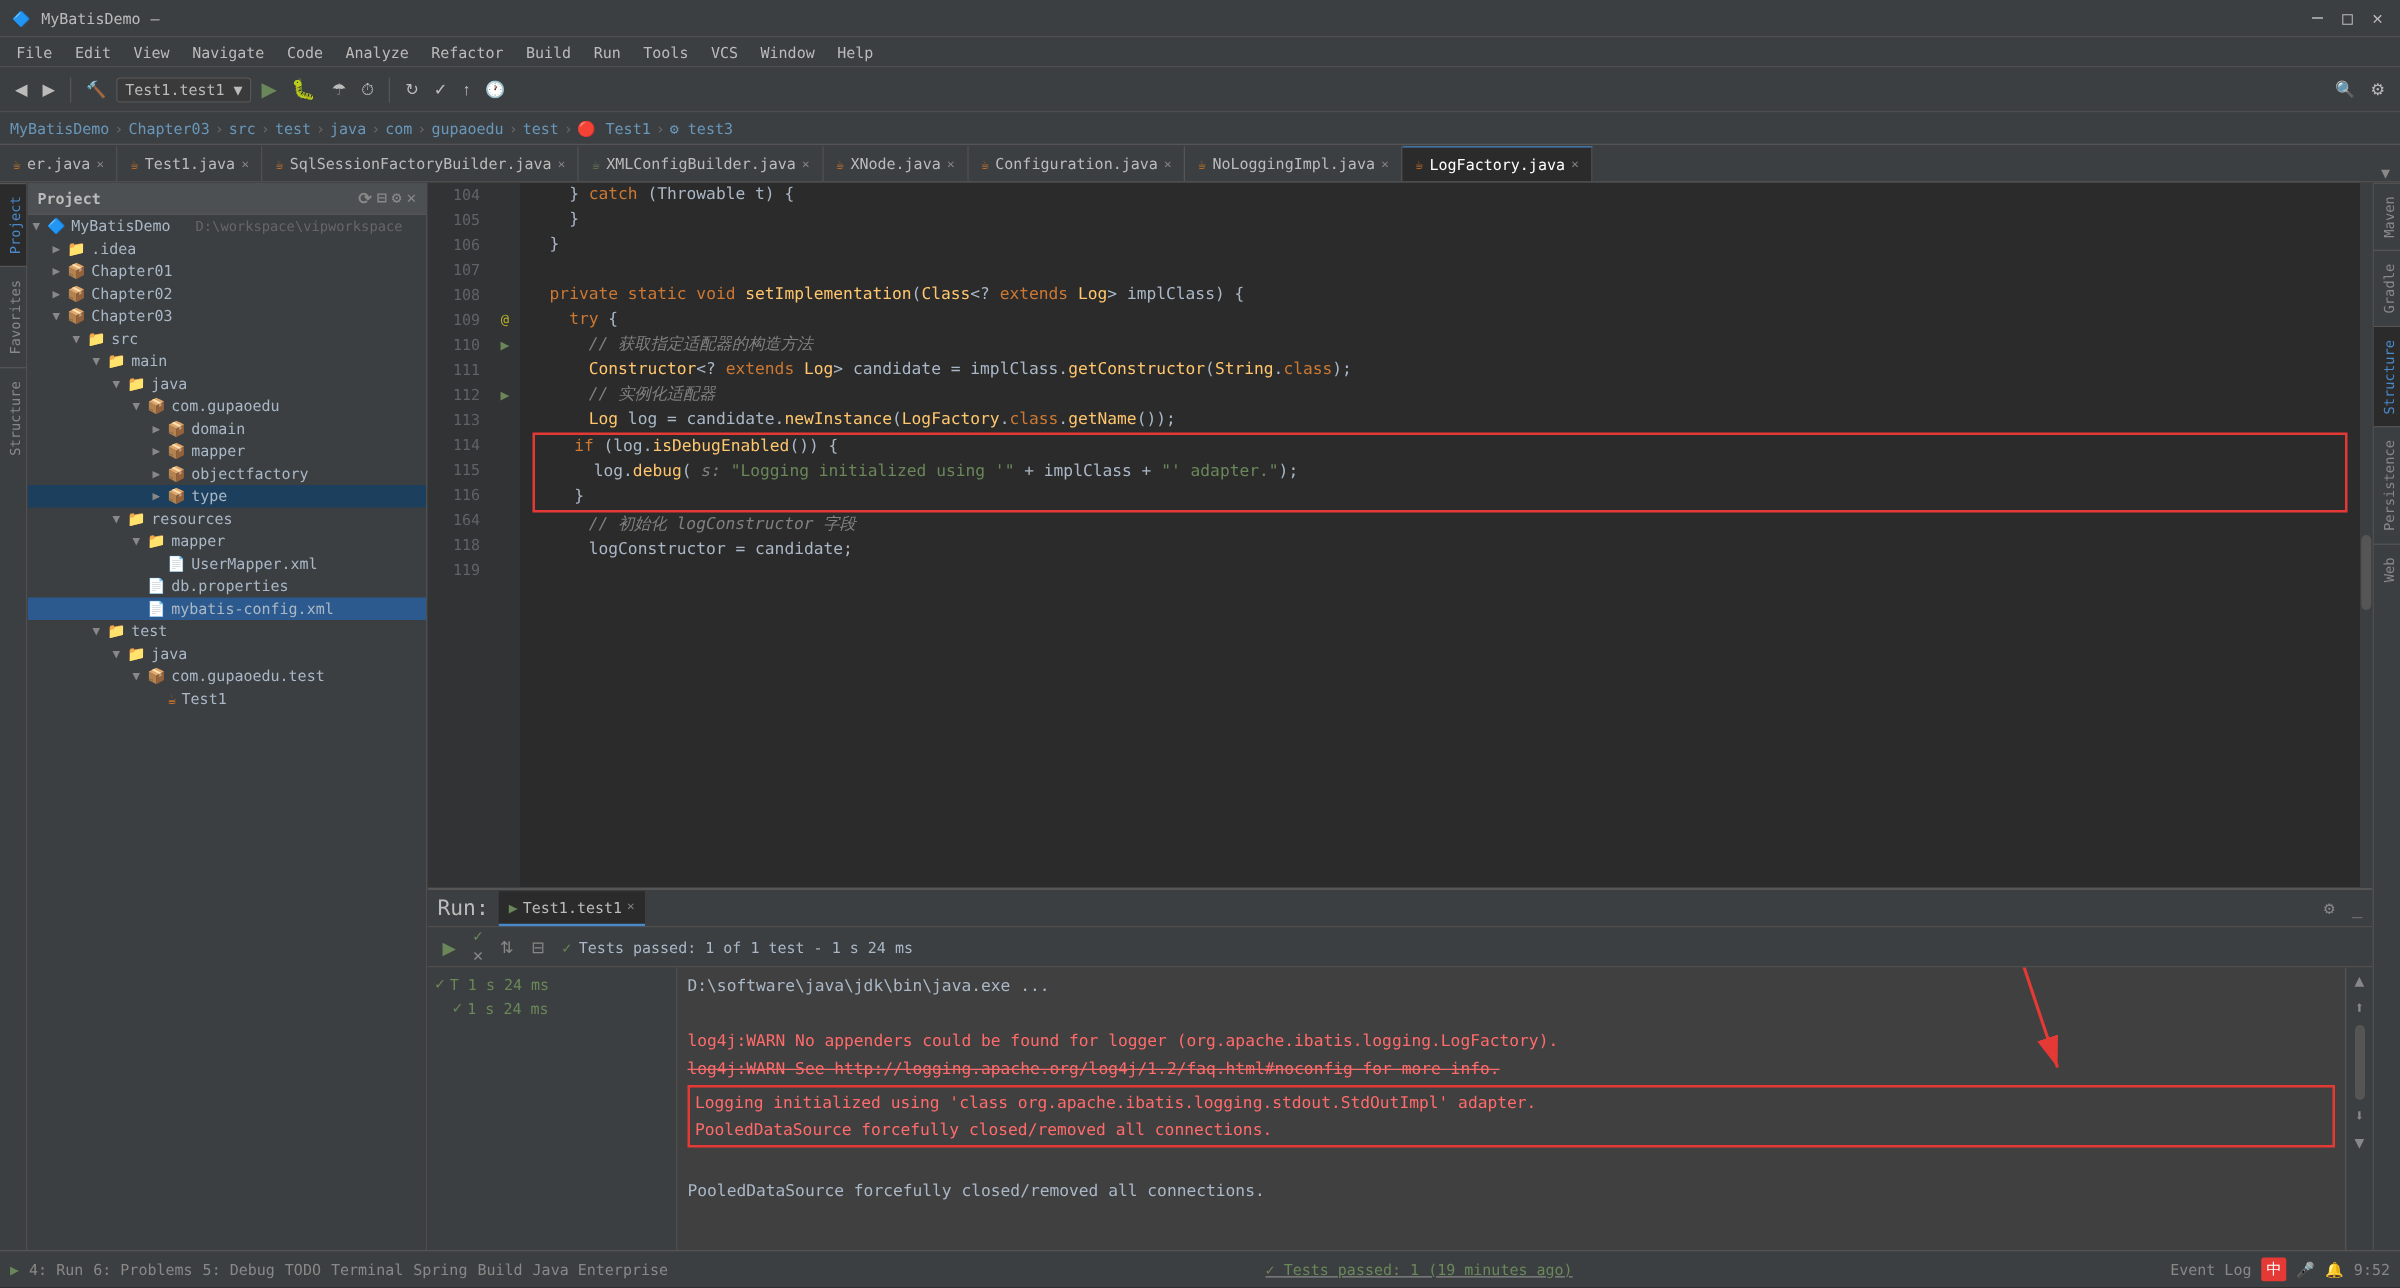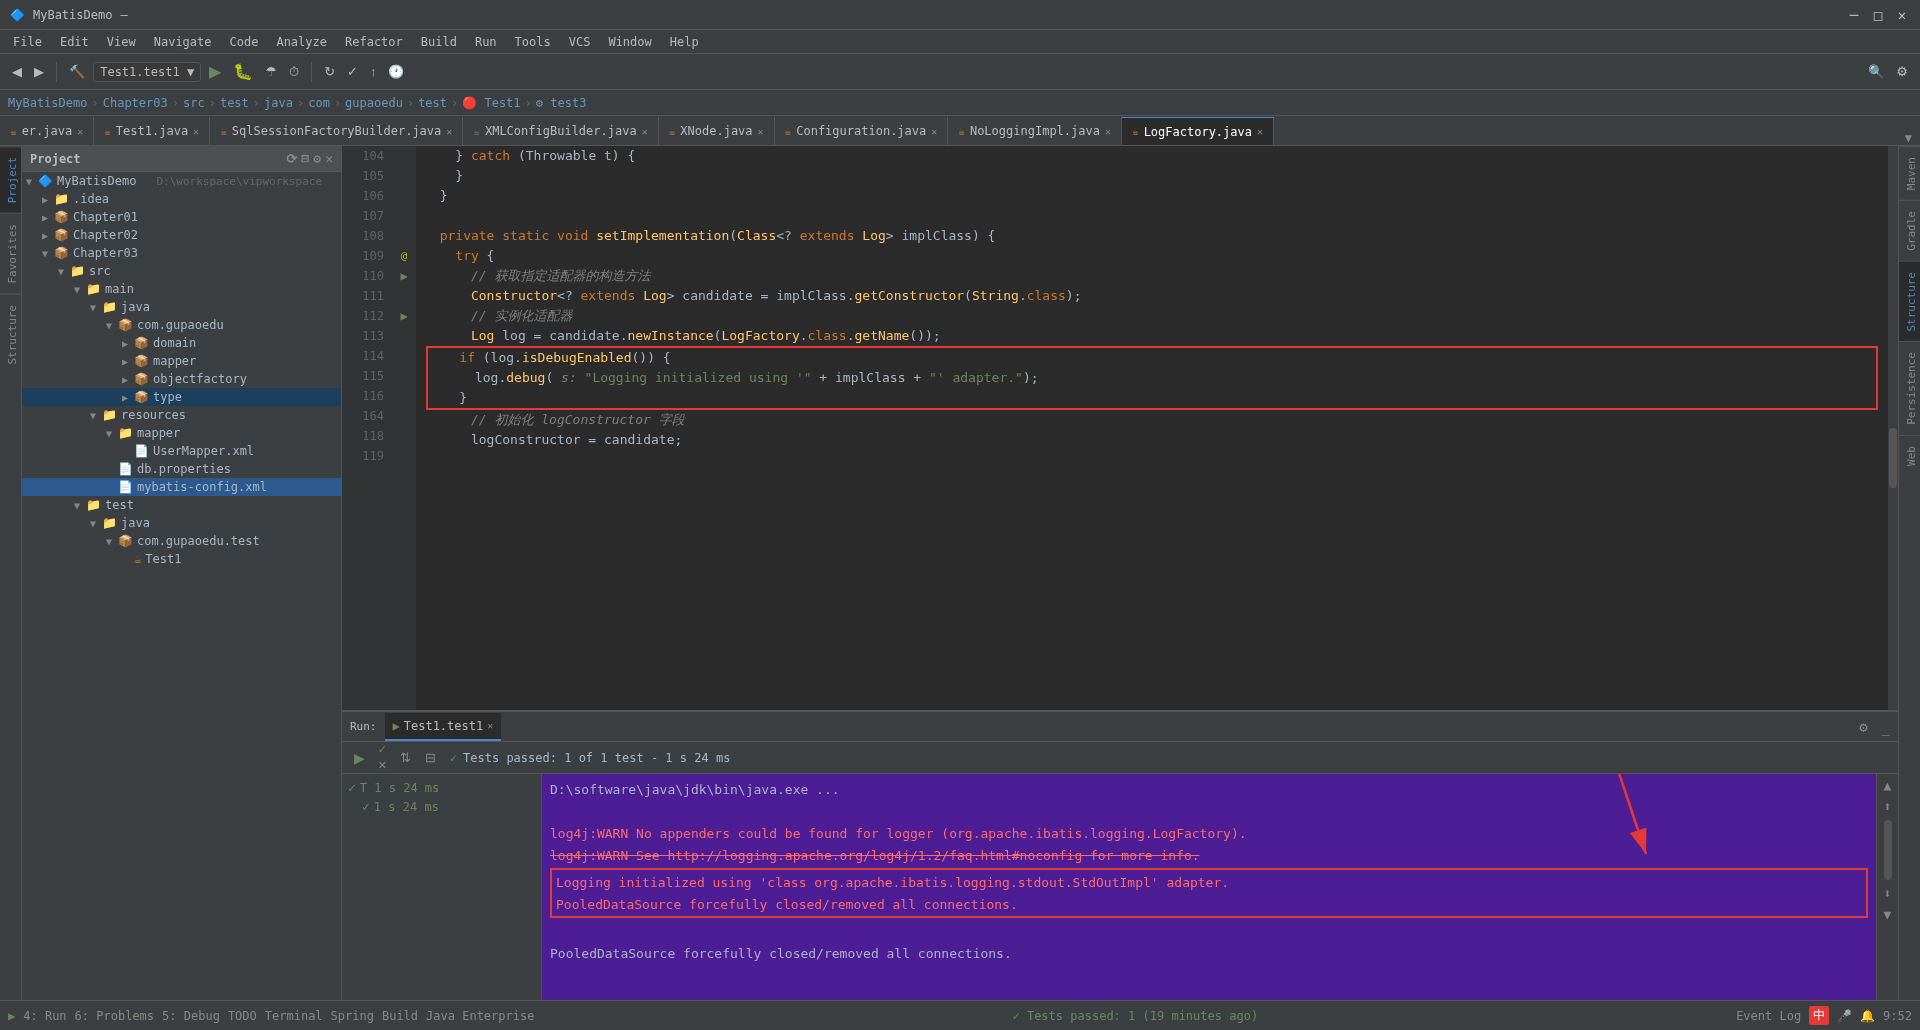--- a/index.html
+++ b/index.html
@@ -803,21 +803,21 @@
         </div>
 
         <div class="scroll-indicator">
           <div class="scroll-thumb"></div>
         </div>
       </div>
 
       <div class="bottom-panel">
 
         <div class="run-tab-bar">
-          <span style="color:#bbb;font-size:11px;">Run:</span>
+          <span style="color:#bbb;font-size:17px;">Run:</span>
           <div class="run-tab active">
             <span style="color:#6a8759;font-size:12px;">▶</span>
             <span>Test1.test1</span>
             <span style="color:#888;font-size:10px;">✕</span>
           </div>
           <div style="flex:1;"></div>
           <span style="color:#888;cursor:pointer;font-size:14px;">⚙</span>
           <span style="color:#888;cursor:pointer;font-size:14px;margin-left:6px;">_</span>
         </div>
 
@@ -850,21 +850,21 @@
 
             <svg style="position:absolute;right:150px;top:-60px;width:200px;height:200px;pointer-events:none;z-index:10;">
               <defs>
                 <marker id="arrowhead" markerWidth="10" markerHeight="7" refX="10" refY="3.5" orient="auto">
                   <polygon points="0 0, 10 3.5, 0 7" fill="#e53935"></polygon>
                 </marker>
               </defs>
               <line x1="80" y1="20" x2="120" y2="140" stroke="#e53935" stroke-width="2.5" marker-end="url(#arrowhead)"></line>
             </svg>
 
-            <div style="padding:4px 8px;overflow:auto;height:100%;background:#4c1d95;">
+            <div style="padding:4px 8px;overflow:auto;height:100%;background:#404040;">
 
               <div class="console-line">
                 <span style="color:#a9b7c6;">D:\software\java\jdk\bin\java.exe ...</span>
               </div>
               <div class="console-line"></div>
 
               <div class="console-line">
                 <span style="color:#ff6b6b;">log4j:WARN No appenders could be found for logger (org.apache.ibatis.logging.LogFactory).</span>
               </div>
               <div class="console-line">
@@ -912,21 +912,21 @@
       <span style="color:#6a8759;">▶</span>
       <span>4: Run</span>
       <span>6: Problems</span>
       <span>5: Debug</span>
       <span>TODO</span>
       <span>Terminal</span>
       <span>Spring</span>
       <span>Build</span>
       <span>Java Enterprise</span>
     </div>
-    <div style="display:flex;align-items:flex-end;gap:8px;">
+    <div style="display:flex;align-items:flex-end;gap:8px;text-decoration:underline;">
       <span style="color:#6a8759;">✓ Tests passed: 1 (19 minutes ago)</span>
     </div>
     <div style="display:flex;align-items:center;gap:8px;">
       <span>Event Log</span>
       <span style="background:#e53935;color:white;padding:1px 4px;border-radius:2px;font-size:12px;">中</span>
       <span>🎤</span>
       <span>🔔</span>
       <span>9:52</span>
     </div>
   </div>

